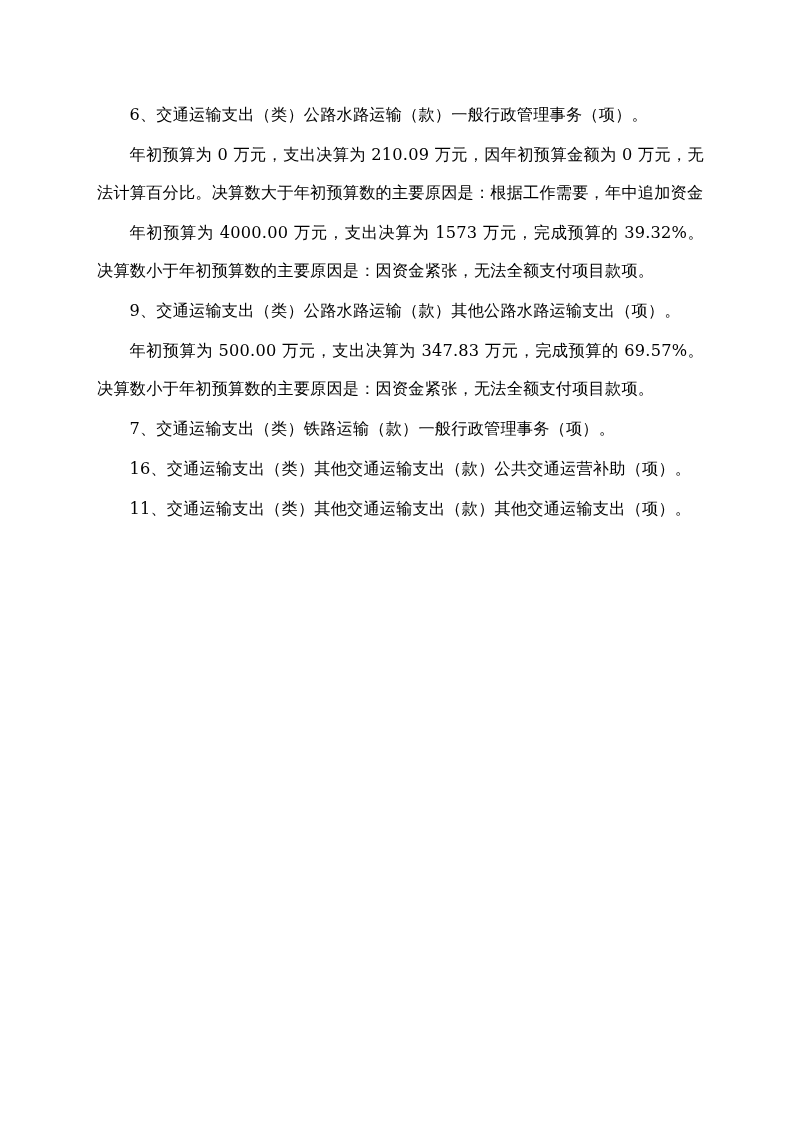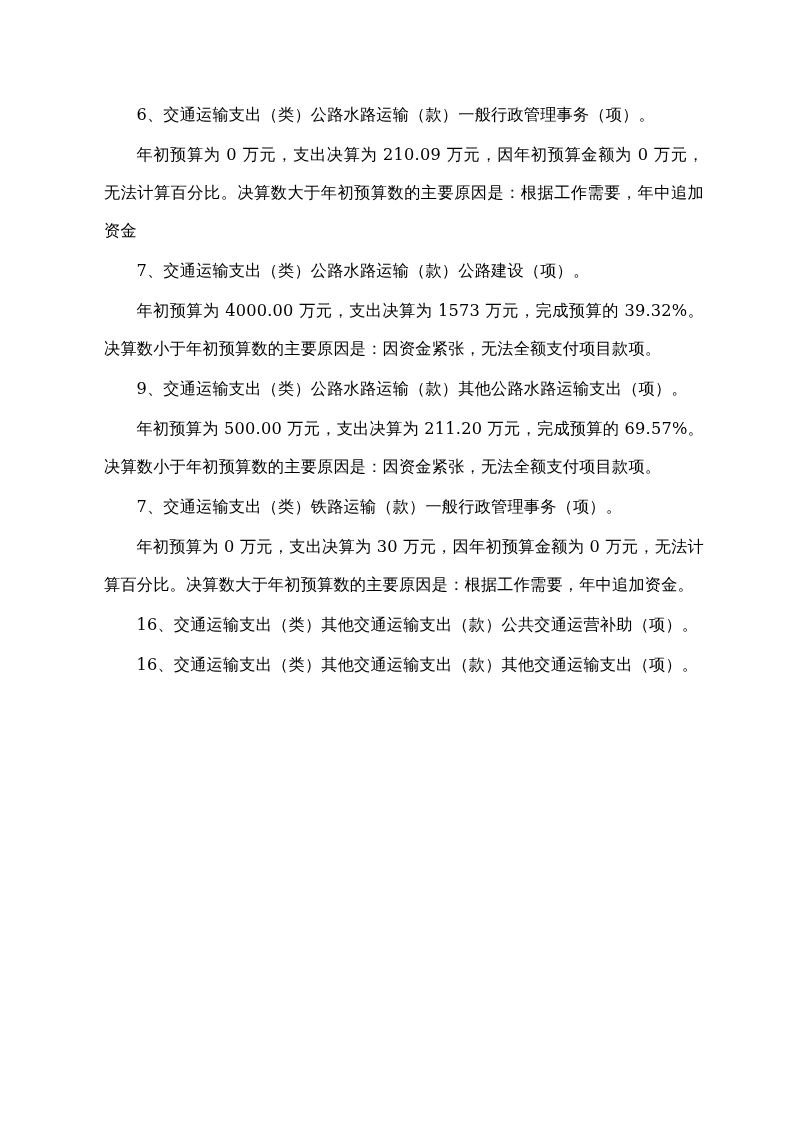--- a/index.html
+++ b/index.html
@@ -21,39 +21,37 @@
     background: #ffffff;
     overflow: hidden;
   }
   .content {
     position: absolute;
     left: 92px;
     top: 96px;
     width: 612px;
   }
   .para {
-    margin: 0 0 2px 12px;
+    margin: 0 0 2px 5px;
     font-size: 16.2px;
     line-height: 38px;
     text-align: justify;
     text-justify: inter-ideograph;
     text-indent: 2em;
     letter-spacing: 0.2px;
     word-break: break-all;
   }
 </style>
 </head>
 <body>
 
 <div class="page">
   <div class="content">
     <p class="para">6、交通运输支出（类）公路水路运输（款）一般行政管理事务（项）。</p>
     <p class="para">年初预算为 0 万元，支出决算为 210.09 万元，因年初预算金额为 0 万元，无法计算百分比。决算数大于年初预算数的主要原因是：根据工作需要，年中追加资金</p>
-    <p class="para">7、交通运输支出（类）公路水路运输（款）公路建设（项）。</p>
     <p class="para">年初预算为 4000.00 万元，支出决算为 1573 万元，完成预算的 39.32%。决算数小于年初预算数的主要原因是：因资金紧张，无法全额支付项目款项。</p>
     <p class="para">9、交通运输支出（类）公路水路运输（款）其他公路水路运输支出（项）。</p>
-    <p class="para">年初预算为 500.00 万元，支出决算为 211.20 万元，完成预算的 69.57%。决算数小于年初预算数的主要原因是：因资金紧张，无法全额支付项目款项。</p>
+    <p class="para">年初预算为 500.00 万元，支出决算为 347.83 万元，完成预算的 69.57%。决算数小于年初预算数的主要原因是：因资金紧张，无法全额支付项目款项。</p>
     <p class="para">7、交通运输支出（类）铁路运输（款）一般行政管理事务（项）。</p>
-    <p class="para">年初预算为 0 万元，支出决算为 30 万元，因年初预算金额为 0 万元，无法计算百分比。决算数大于年初预算数的主要原因是：根据工作需要，年中追加资金。</p>
     <p class="para">16、交通运输支出（类）其他交通运输支出（款）公共交通运营补助（项）。</p>
-    <p class="para">16、交通运输支出（类）其他交通运输支出（款）其他交通运输支出（项）。</p>
+    <p class="para">11、交通运输支出（类）其他交通运输支出（款）其他交通运输支出（项）。</p>
   </div>
 </div>
 
 </body></html>

